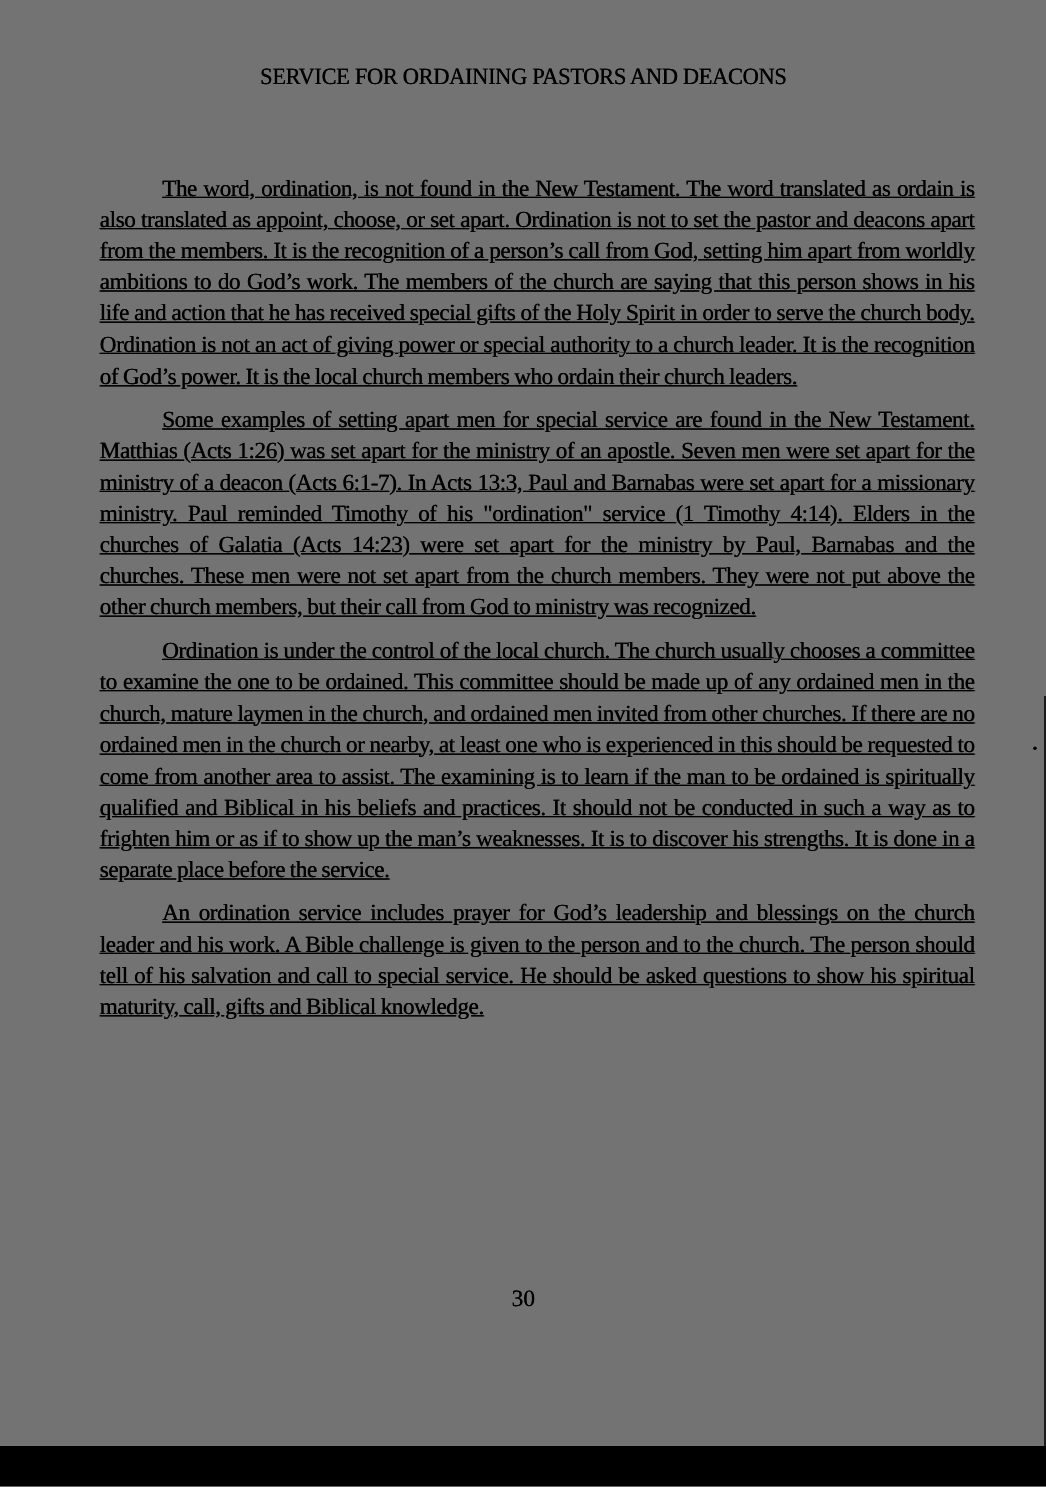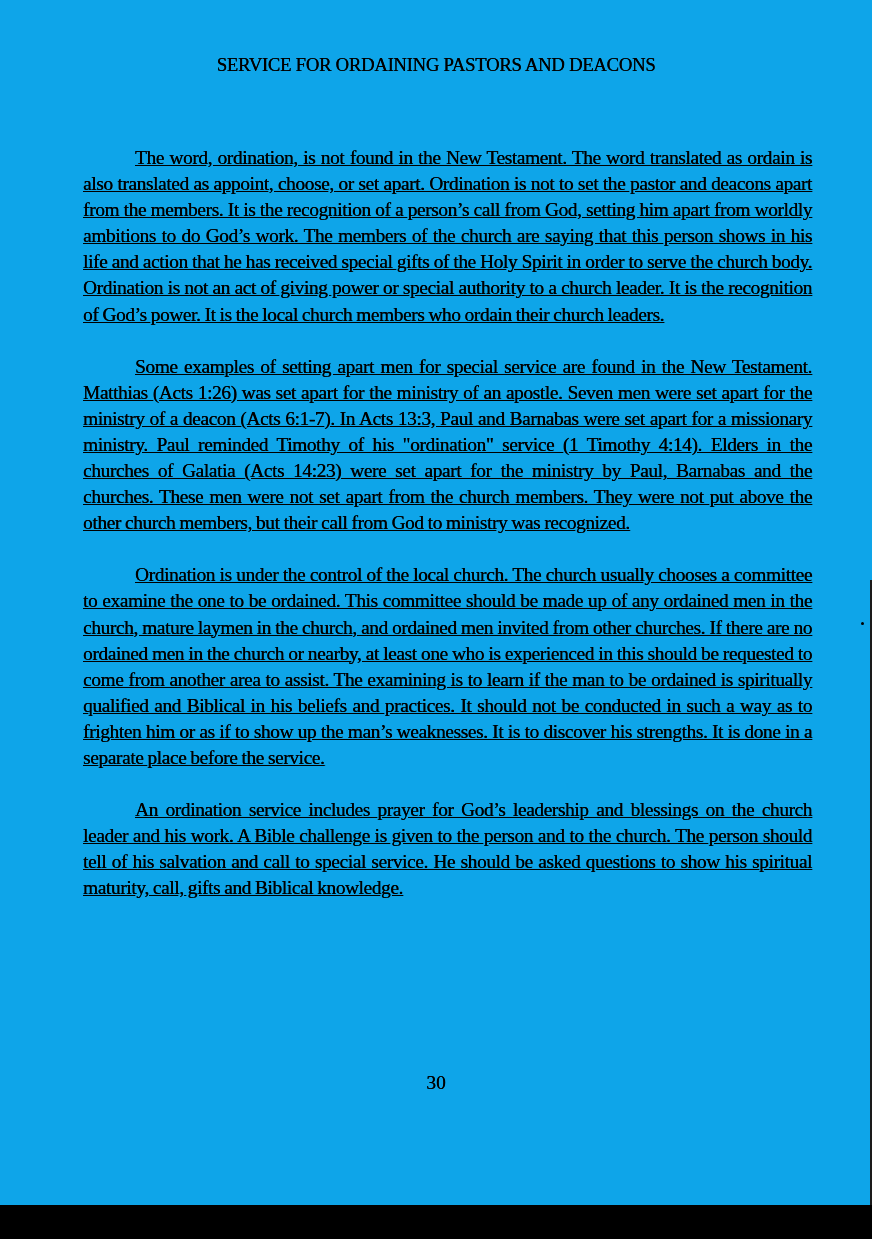--- a/index.html
+++ b/index.html
@@ -14,21 +14,21 @@
       overflow: hidden;
       font-family: "Liberation Serif", serif;
       color: #000000;
     }
     .page {
       position: absolute;
       left: 0;
       top: 0;
       width: 872px;
       height: 1205px;
-      background: #0ea5e9;
+      background: #737373;
     }
     .right-edge {
       position: absolute;
       right: 0;
       top: 580px;
       width: 2px;
       height: 625px;
       background: #1a1a1a;
     }
     .bottom-band {
@@ -71,21 +71,21 @@
     .para {
       margin: 0;
       font-size: 19.3px;
       line-height: 26.1px;
       text-align: justify;
       text-indent: 52px;
       letter-spacing: -0.35px;
       word-spacing: -0.5px;
       text-shadow: 0.35px 0 0 #000;
     }
-    .para + .para { margin-top: 26px; }
+    .para + .para { margin-top: 10px; }
     .p1 { }
     .p2 { }
     .p3 { }
     .p4 { }
     .p5 { }
     .page-number {
       position: absolute;
       left: 0;
       width: 872px;
       top: 1072px;

